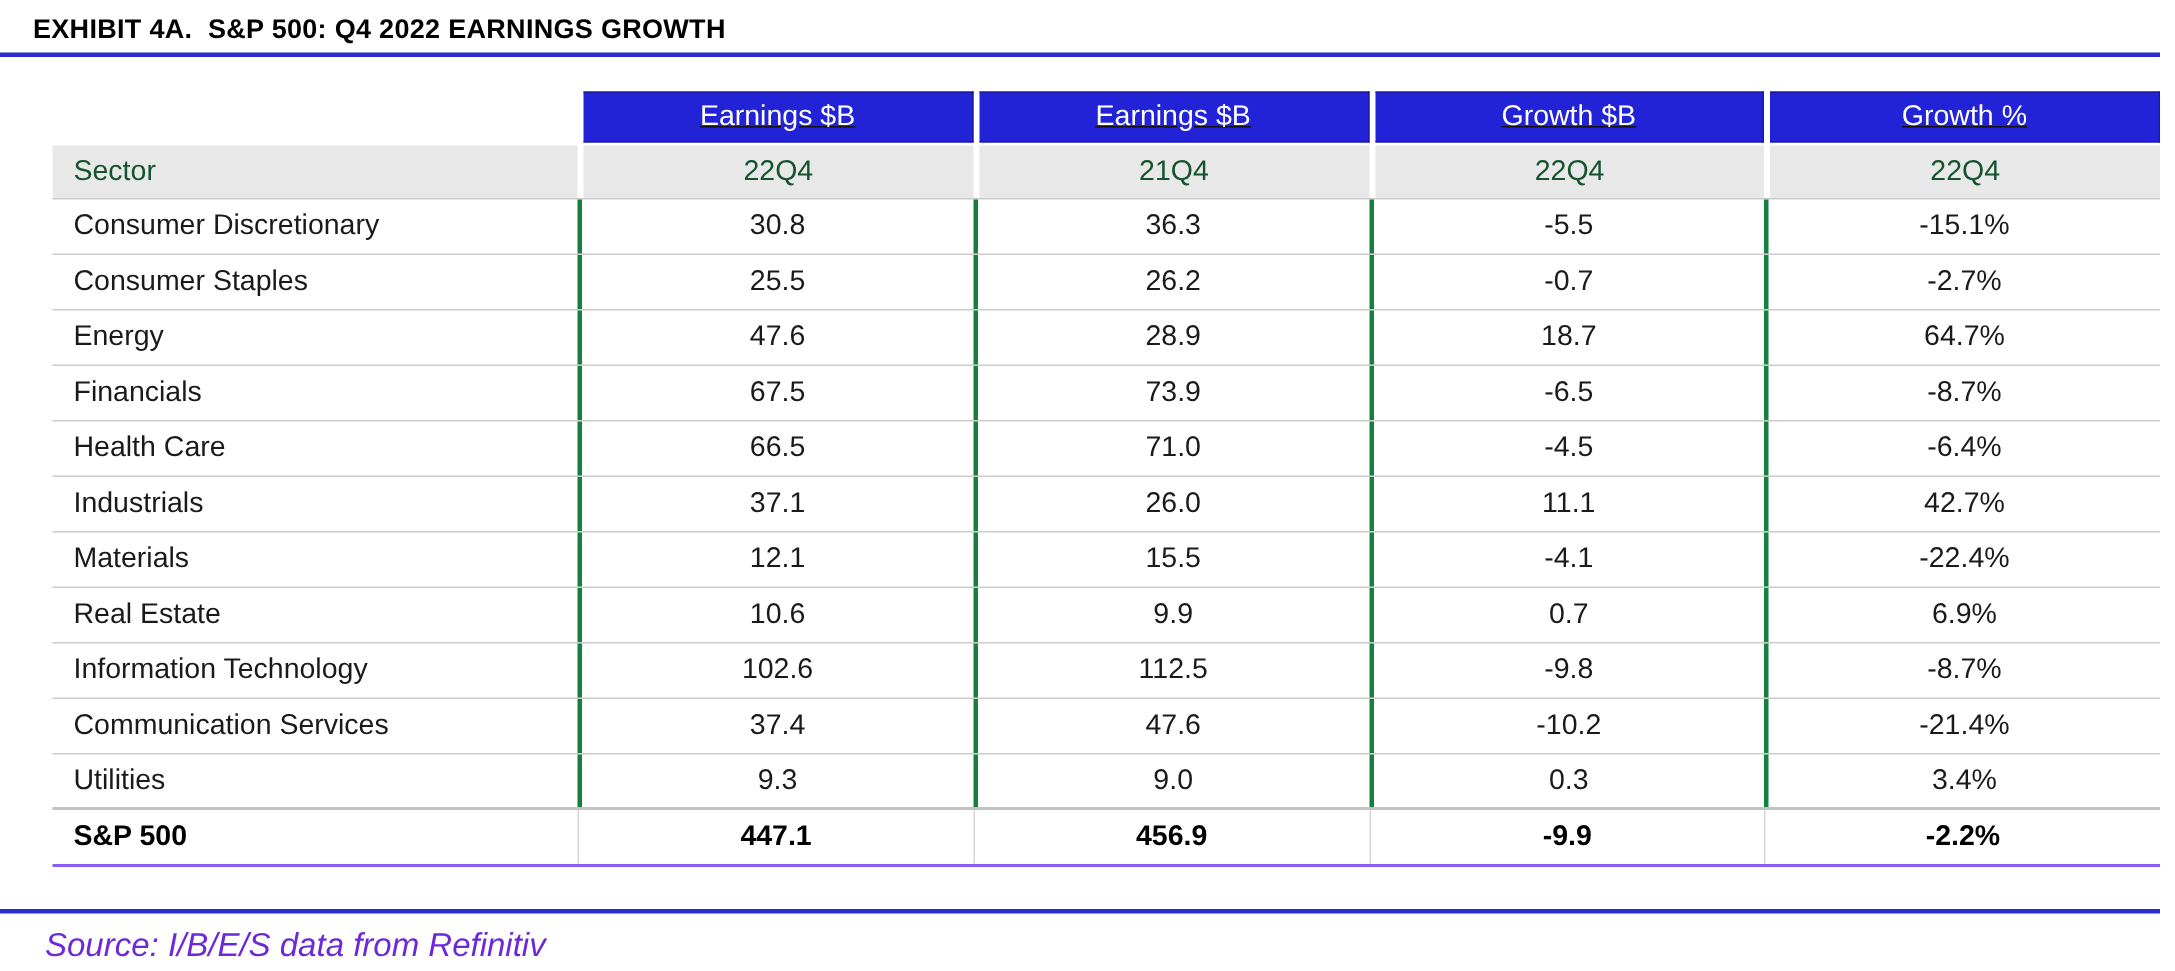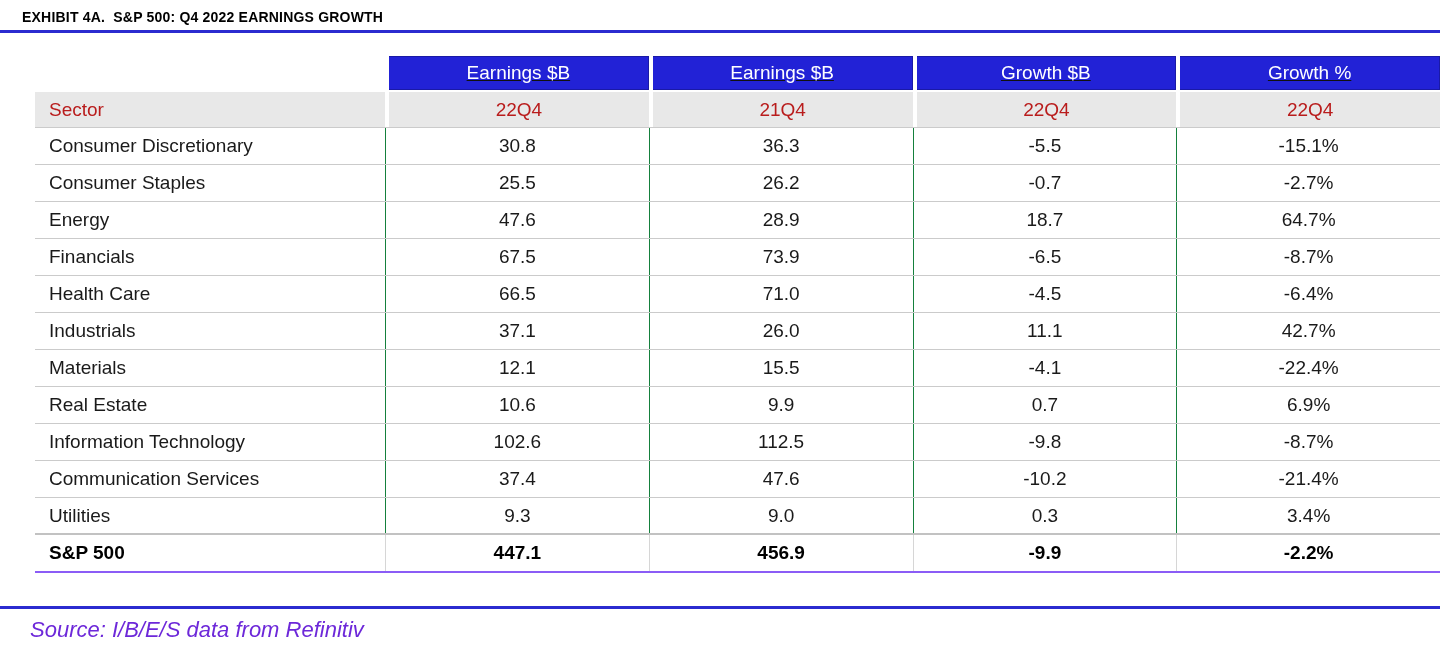--- a/index.html
+++ b/index.html
@@ -4,21 +4,21 @@
 <style>
   * { margin:0; padding:0; box-sizing:border-box; }
   html,body { background:#ffffff; }
   body {
     width:1450px; height:647px;
     font-family:"Liberation Sans", sans-serif;
     color:#111; overflow:hidden; position:relative;
   }
   .title {
     margin:9px 0 0 22px;
-    font-size:14px; font-weight:bold; letter-spacing:0.2px;
+    font-size:18px; font-weight:bold; letter-spacing:0.2px;
     color:#000; white-space:pre-wrap;
   }
   .title-rule {
     height:3px; background:#2b2bd0; margin-top:5px; width:1440px;
   }
   .table-wrap { margin:23px 10px 0 35px; width:1405px; }
   .trow {
     display:grid;
     grid-template-columns:350px 1fr 1fr 1fr 1fr;
   }
@@ -31,26 +31,26 @@
   .trow.hgroup { height:34px; margin-bottom:2px;text-decoration:underline; }
   .trow.hgroup .spacer { background:#ffffff; }
   .trow.hgroup .hcell {
     background:#2222d6; color:#ffffff;
     border:1px solid #1a1aa6; border-left-width:0;
     margin-left:4px;
   }
   
   .trow.hperiod { height:36px; border-bottom:1px solid #cbcbcb; }
   .trow.hperiod .cell {
-    background:#e8e8e8; color:#b91c1c;
+    background:#e8e8e8; color:#14532d;
   }
   .trow.hperiod .cell.gap { margin-left:4px; }
   
   .trow.data { height:37px; border-bottom:1px solid #cbcbcb; }
-  .trow.data .cell.num { border-left:1px solid #15803d; }
+  .trow.data .cell.num { border-left:3px solid #15803d; }
   .trow.data.thick { border-bottom:2px solid #c2c2c2; }
   .trow.total { height:38px; border-bottom:2px solid #8b5cf6; }
   .trow.total .cell { font-weight:bold; color:#000; }
   .trow.total .cell.num { border-left:1px solid #d6d6d6; }
   .footer-rule {
     position:absolute; left:0; top:606px;
     height:3px; width:1440px; background:#2b2bd0;
   }
   .source {
     position:absolute; left:30px; top:617px;

